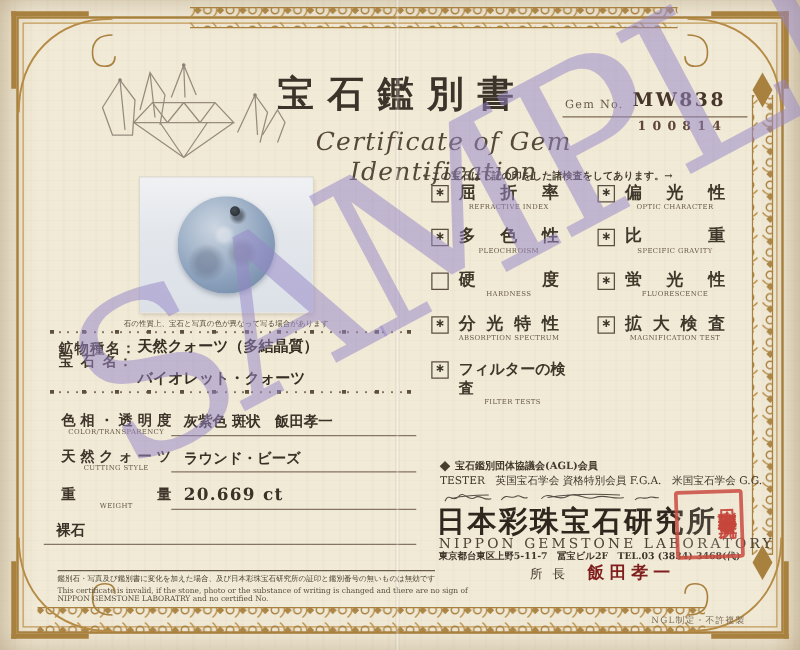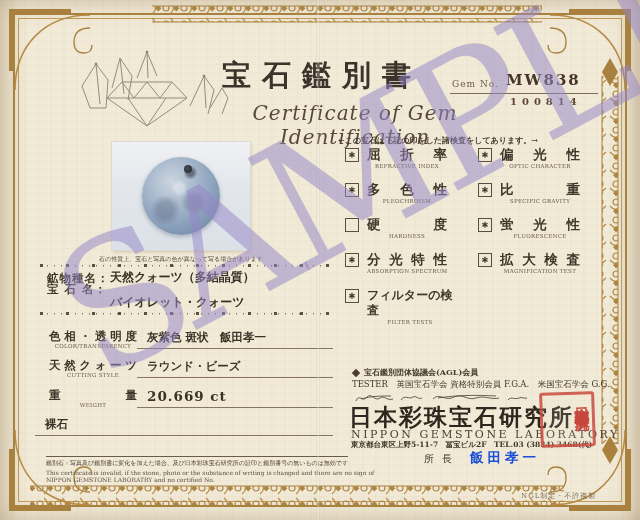--- a/index.html
+++ b/index.html
@@ -73,21 +73,21 @@
   .agl { position:absolute; left:352px; top:367px; display:flex; align-items:center; z-index:1; }
   .diamond-icon { width:6px; height:6px; background:#4a3e30; transform:rotate(45deg); margin:0 5px 0 1px; flex:none; }
   .agl-text { font-size:8px; font-weight:bold; color:#443a2d; white-space:nowrap; }
   .tester { position:absolute; left:352px; top:379px; font-size:8.5px; color:#3f352a; white-space:nowrap; z-index:1; }
   .signature { position:absolute; left:353px; top:390px; z-index:1; }
   .lab-jp { position:absolute; left:349px; top:402px; font-size:23px; font-weight:800; letter-spacing:2px; color:#2f271e; white-space:nowrap; z-index:1; }
   .lab-en { position:absolute; left:351px; top:428px; font-size:11px; letter-spacing:2.5px; color:#4c4135; white-space:nowrap; z-index:1; }
   .lab-addr { position:absolute; left:351px; top:440px; font-size:7.5px; font-weight:bold; color:#3f352a; white-space:nowrap; z-index:1; }
   .director { position:absolute; left:424px; top:449px; display:flex; align-items:baseline; z-index:1; }
   .director-label { font-size:10px; color:#3f352a; letter-spacing:8px; margin-right:10px; }
-  .director-name { font-size:13.5px; font-weight:bold; letter-spacing:4px; color:#1d4ed8; }
+  .director-name { font-size:13.5px; font-weight:bold; letter-spacing:4px; color:#7f1d1d; }
   .seal { position:absolute; left:540px; top:392px; width:55px; height:55px; border:3px solid rgba(201,75,65,.85); border-radius:3px;
           writing-mode:vertical-rl; font-size:15px; line-height:1.1; font-weight:bold; color:rgba(198,70,60,.92);
           padding:1px 2px; letter-spacing:1px; transform:rotate(-2deg); z-index:3; background:rgba(240,230,215,.12); }
   
   .disclaimer { position:absolute; left:46px; top:456px; width:302px; border-top:1px solid #6b5c49; padding-top:2px; z-index:1; }
   .disc-jp { font-size:6px; color:#4d4234; white-space:nowrap; margin-bottom:1px; }
   .disc-en { font-size:6px; color:#5c5040; white-space:nowrap; }
   .ngl-note { position:absolute; left:521px; top:491px; font-size:7px; letter-spacing:1px; color:#7d6c55; z-index:1; white-space:nowrap; }
   
   .watermark { position:absolute; left:72px; top:328px; font-size:175px; font-weight:500; letter-spacing:-10px;

